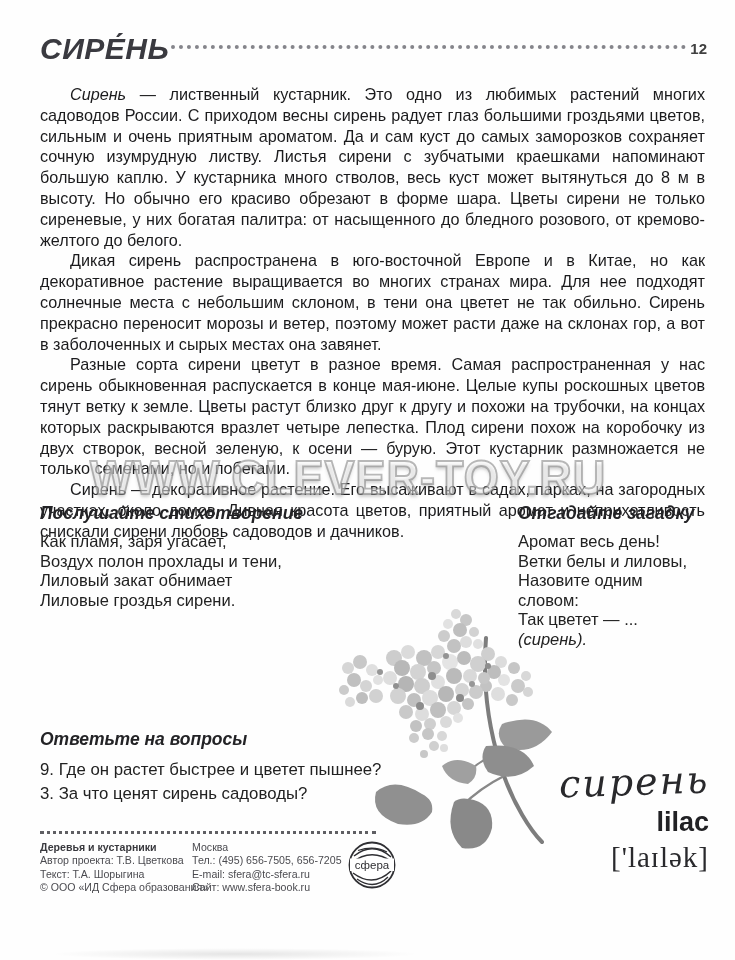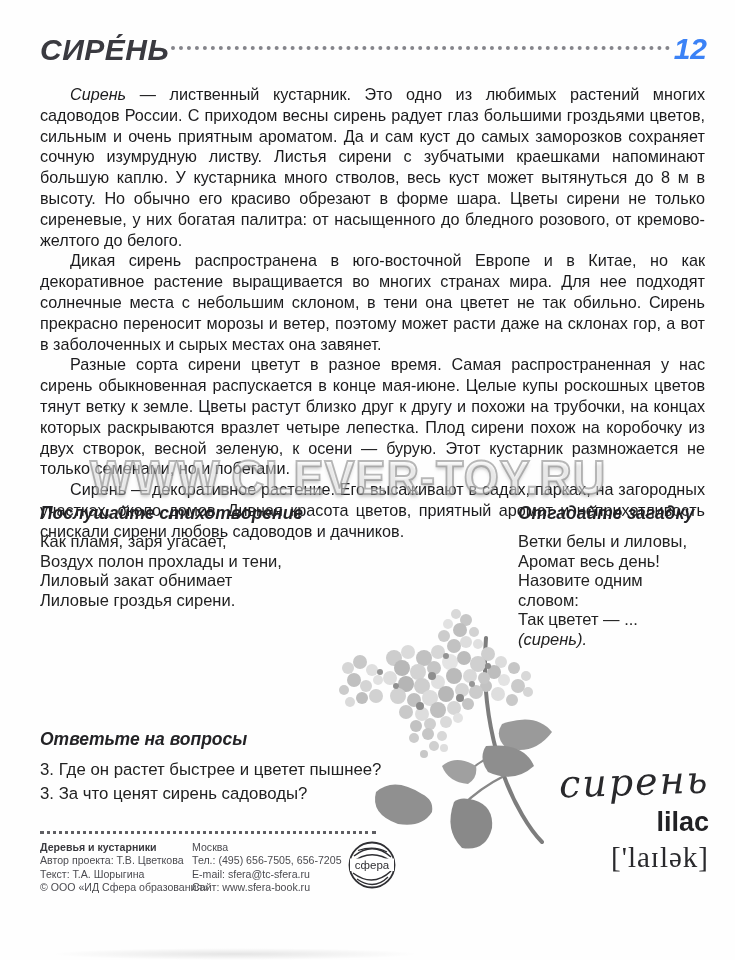--- a/index.html
+++ b/index.html
@@ -5,21 +5,21 @@
   html,body{margin:0;padding:0;}
   body{
     width:735px;height:960px;background:#fefefe;position:relative;overflow:hidden;
     font-family:"Liberation Sans", sans-serif;color:#1b1b1d;
   }
   .page{position:absolute;inset:0;}
   
   .header{position:absolute;left:40px;right:28px;top:34px;display:flex;align-items:center;}
   .title{font-size:30px;font-weight:bold;font-style:italic;letter-spacing:.5px;color:#3a3a40;line-height:1;}
   .leader{flex:1;border-bottom:4px dotted #85858b;margin:0 4px 6px 2px;height:1px;}
-  .pagenum{font-size:30px;font-weight:bold;font-style:italic;color:#3b82f6;line-height:1;padding-bottom:2px;}
+  .pagenum{font-size:15px;font-weight:bold;color:#404040;line-height:1;padding-bottom:2px;}
   
   .article{position:absolute;left:40px;right:30px;top:84px;font-size:16.2px;line-height:20.8px;text-align:justify;}
   .article p{margin:0;text-indent:30px;}
   .lead-italic{font-style:italic;}
   
   .watermark{
     position:absolute;left:90px;top:452px;width:640px;
     font-size:45px;font-weight:800;letter-spacing:1px;white-space:nowrap;
     color:rgba(255,255,255,.45);
     -webkit-text-stroke:1.8px rgba(125,125,125,.55);
@@ -80,22 +80,22 @@
       <div class="verse">
         <div>Как пламя, заря угасает,</div>
         <div>Воздух полон прохлады и тени,</div>
         <div>Лиловый закат обнимает</div>
         <div>Лиловые гроздья сирени.</div>
       </div>
     </div>
     <div class="riddle">
       <div class="sec-heading">Отгадайте загадку</div>
       <div class="verse">
+        <div>Аромат весь день!</div>
         <div>Ветки белы и лиловы,</div>
-        <div>Аромат весь день!</div>
         <div>Назовите одним словом:</div>
         <div><span>Так цветет — ... </span><span class="answer-italic">(сирень).</span></div>
       </div>
     </div>
   </div>
 
   <svg class="photo" viewBox="0 0 234 300" xmlns="http://www.w3.org/2000/svg">
 
     <path d="M150 32 C146 82 154 130 168 170 C178 198 194 224 206 236" fill="none" stroke="#7d7d7d" stroke-width="4" stroke-linecap="round"></path>
     <path d="M168 170 C152 178 138 188 126 200" fill="none" stroke="#888888" stroke-width="2.5"></path>
@@ -182,21 +182,21 @@
         <circle cx="44" cy="66" r="3" fill="#969696"></circle>
         <circle cx="152" cy="60" r="3" fill="#8d8d8d"></circle>
         <circle cx="110" cy="50" r="3" fill="#939393"></circle>
         <circle cx="84" cy="100" r="4" fill="#8c8c8c"></circle>
         <circle cx="136" cy="78" r="3" fill="#979797"></circle>
     </g>
   </svg>
 
   <div class="questions">
     <div class="sec-heading">Ответьте на вопросы</div>
-    <div class="q">3. Где он растет быстрее и цветет пышнее?</div>
+    <div class="q">9. Где он растет быстрее и цветет пышнее?</div>
     <div class="q">3. За что ценят сирень садоводы?</div>
   </div>
 
   <div class="separator"></div>
 
   <div class="footer-col left">
     <div class="footer-series">Деревья и кустарники</div>
     <div>Автор проекта: Т.В. Цветкова</div>
     <div>Текст: Т.А. Шорыгина</div>
     <div>© ООО «ИД Сфера образования»</div>

